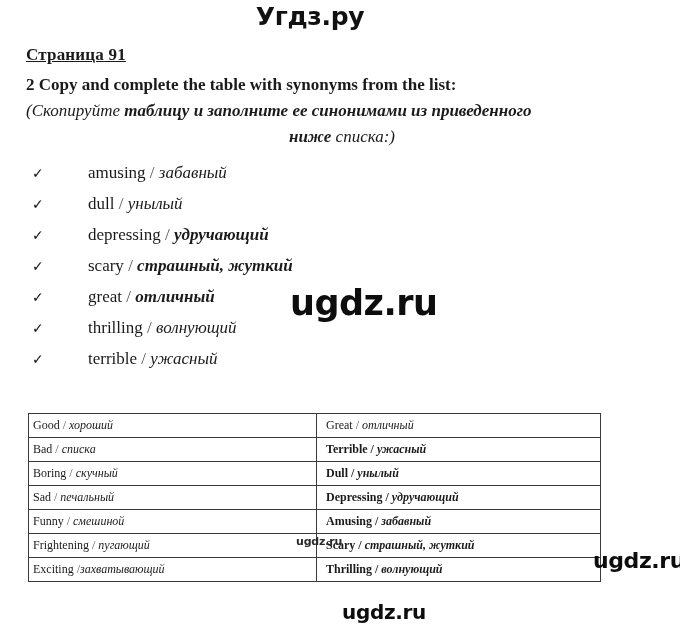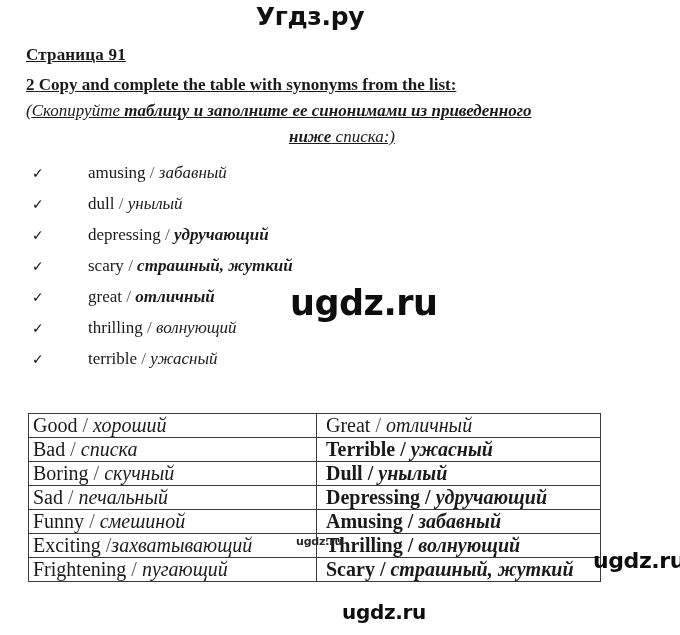--- a/index.html
+++ b/index.html
@@ -50,21 +50,20 @@
     text-decoration: underline;
     letter-spacing: 0.2px;
     margin-bottom: 7px;
     display: inline-block;
   }
 
   .task {
     font-size: 17px;
     line-height: 1.52;
     margin: 0;
-    text-decoration: underline;
   }
   .task-line {
     display: block;
     text-align: justify;
   }
   .task-line.nostretch {
     text-align: center;
   }
   .b { font-weight: bold; }
   .i { font-style: italic; }
@@ -103,21 +102,21 @@
     left: 28px;
     top: 413px;
     width: 527px;
     border-collapse: collapse;
     table-layout: fixed;
   }
   .syn-table td {
     border: 1px solid #3a3a3a;
     height: 22px;
     padding: 0px 15px 1px 4px;
-    font-size: 20px;
+    font-size: 12px;
     line-height: 21px;
     white-space: nowrap;
     vertical-align: middle;
   }
   .col-left  { width: 268px; }
   .col-right { width: 259px; padding-left: 9px !important; }
 
   
   .wm {
     position: absolute;
@@ -198,26 +197,26 @@
         </tr>
         <tr>
           <td class="col-left"><span>Sad</span><span class="sep"> / </span><span class="i">печальный</span></td>
           <td class="col-right"><span class="b">Depressing</span><span class="b"> / </span><span class="bi">удручающий</span></td>
         </tr>
         <tr>
           <td class="col-left"><span>Funny</span><span class="sep"> / </span><span class="i">смешиной</span></td>
           <td class="col-right"><span class="b">Amusing</span><span class="b"> / </span><span class="bi">забавный</span></td>
         </tr>
         <tr>
+          <td class="col-left"><span>Frightening</span><span class="sep"> / </span><span class="i">пугающий</span></td>
+          <td class="col-right"><span class="b">Scary</span><span class="b"> / </span><span class="bi">страшный, жуткий</span></td>
+        </tr>
+        <tr>
           <td class="col-left"><span>Exciting</span><span class="sep"> /</span><span class="i">захватывающий</span></td>
           <td class="col-right"><span class="b">Thrilling</span><span class="b"> / </span><span class="bi">волнующий</span></td>
-        </tr>
-        <tr>
-          <td class="col-left"><span>Frightening</span><span class="sep"> / </span><span class="i">пугающий</span></td>
-          <td class="col-right"><span class="b">Scary</span><span class="b"> / </span><span class="bi">страшный, жуткий</span></td>
         </tr>
       </tbody>
   </table>
 
   <div class="wm wm-mid">ugdz.ru</div>
   <div class="wm wm-table">ugdz.ru</div>
   <div class="wm wm-right">ugdz.ru</div>
   <div class="wm wm-foot">ugdz.ru</div>
 
 </div>

